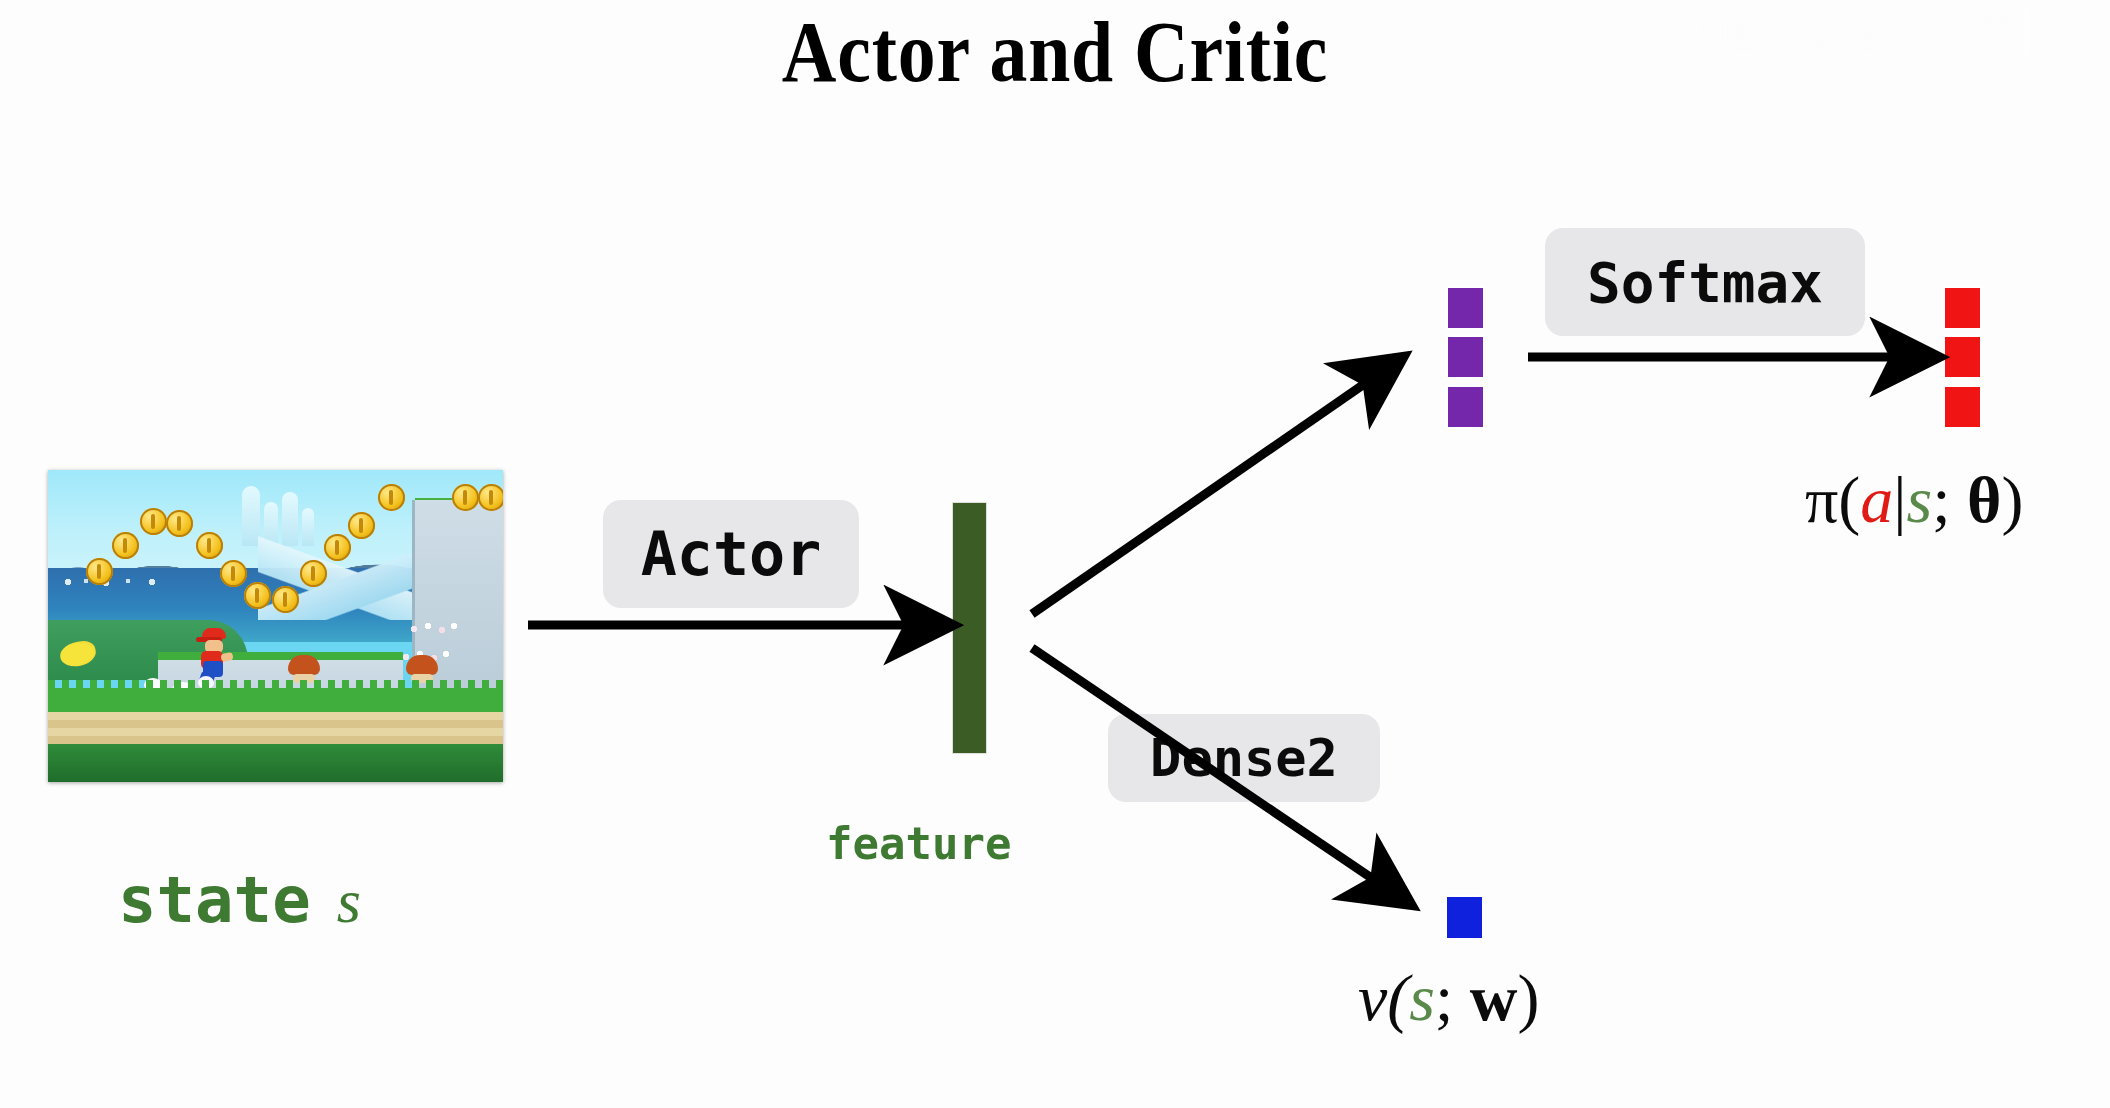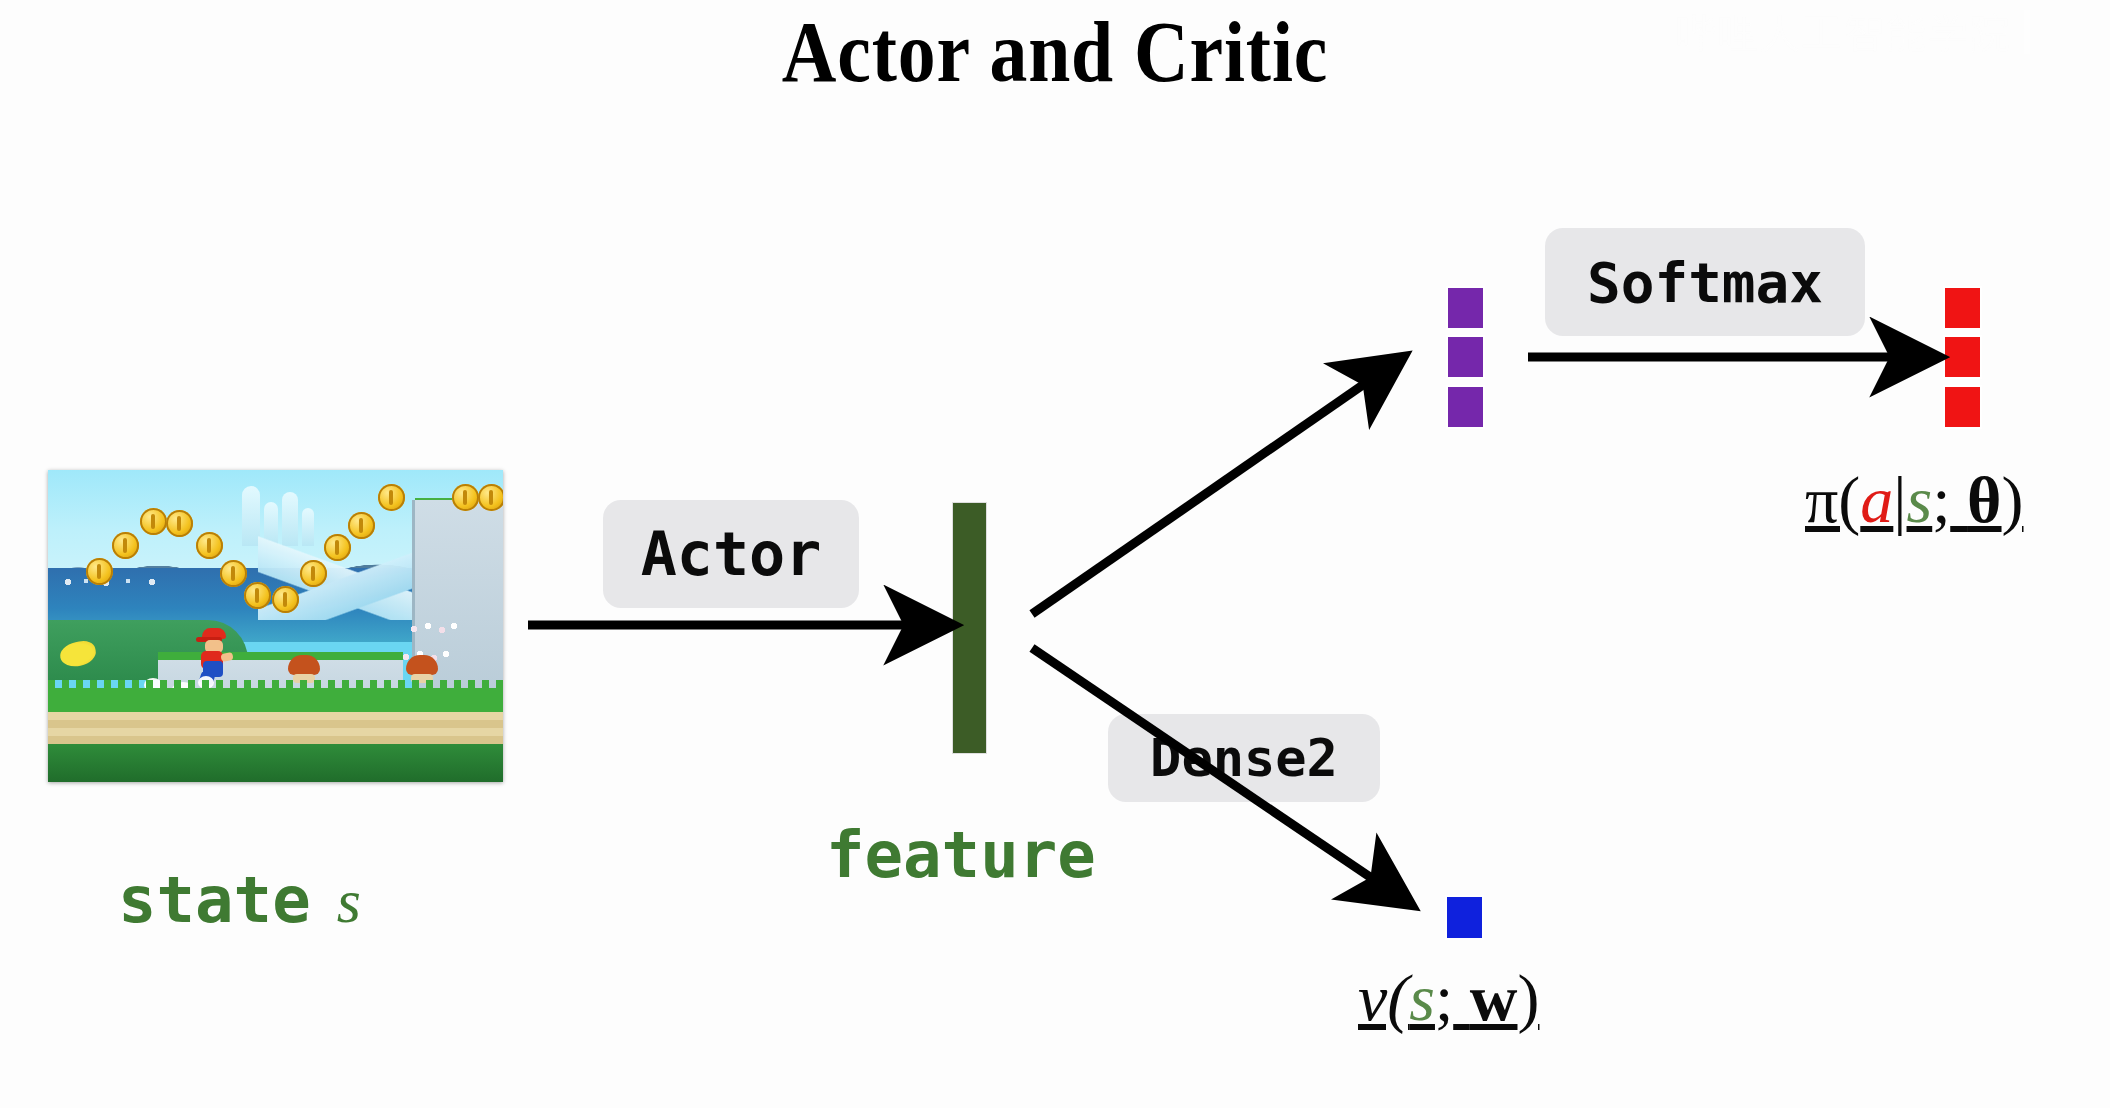--- a/index.html
+++ b/index.html
@@ -213,21 +213,21 @@
   #box-softmax{ left: 1545px; top: 228px; width: 320px; height: 108px; font-size: 56px; }
 
   .green-text {
     position: absolute;
     font-family: "DejaVu Sans Mono", "Liberation Mono", monospace;
     font-weight: bold;
     color: #3f7a32;
     white-space: nowrap;
   }
   #label-state   { left: 118px; top: 863px; font-size: 64px; }
-  #label-feature { left: 826px; top: 818px; font-size: 64px; }
+  #label-feature { left: 826px; top: 818px; font-size: 44px; }
   #label-state .italic-s {
     font-family: "Liberation Serif", serif;
     font-style: italic;
     font-weight: normal;
     font-size: 62px;
     margin-left: 26px;
   }
 
   
   #feature-bar {
@@ -264,21 +264,20 @@
     pointer-events: none;
   }
 
   
   .formula {
     position: absolute;
     font-family: "Liberation Serif", serif;
     font-size: 66px;
     color: #0b0b0b;
     white-space: nowrap;
-    text-decoration: underline;
   }
   .formula .it { font-style: italic; }
   .formula .red-a { color: #e01b16; font-style: italic; }
   .formula .green-s { color: #5a8a4a; font-style: italic; }
   .formula .bold-sym { font-weight: bold; font-style: normal; }
   #formula-pi { left: 1805px; top: 462px; }
   #formula-v  { left: 1358px; top: 960px; }
 </style>
 </head>
 <body>

